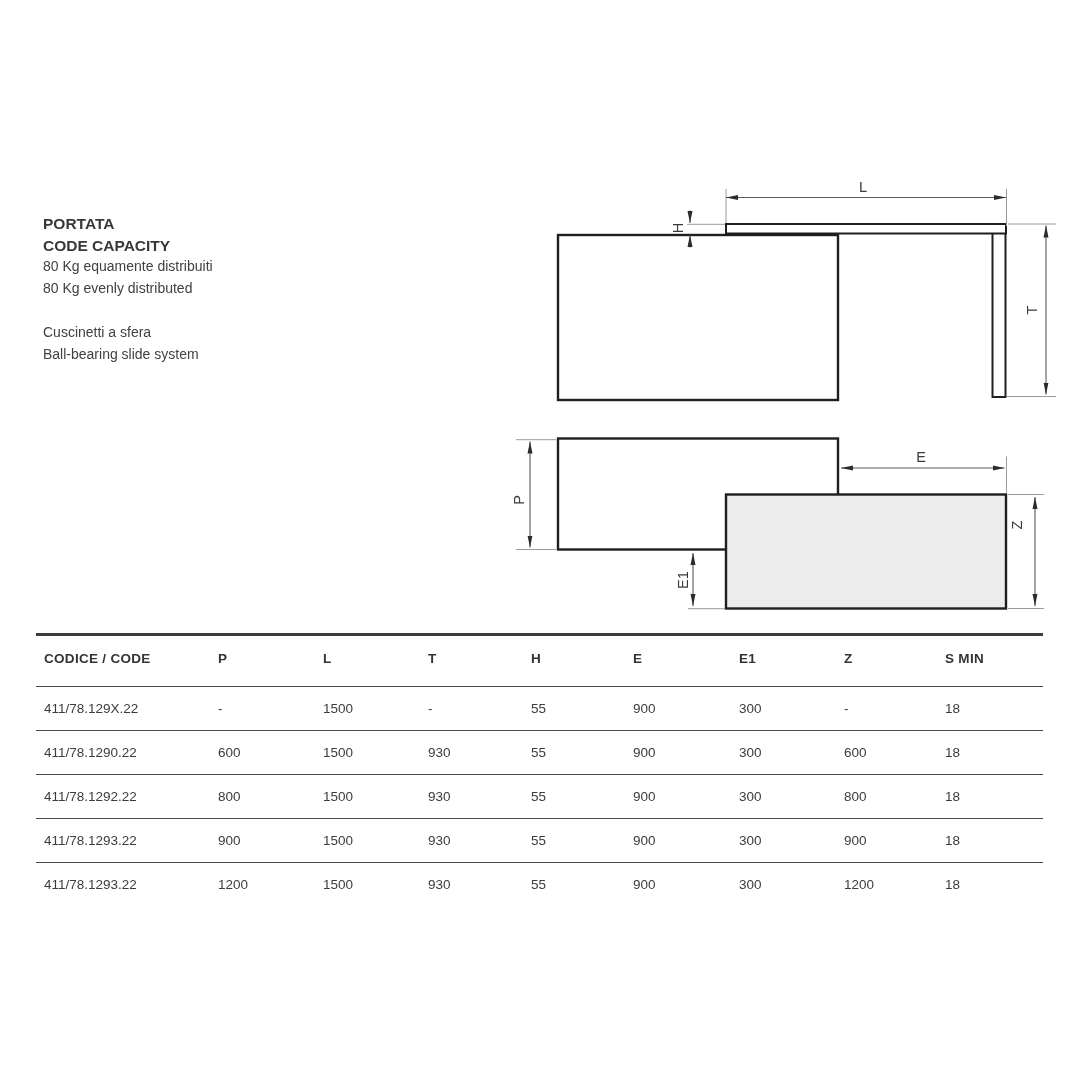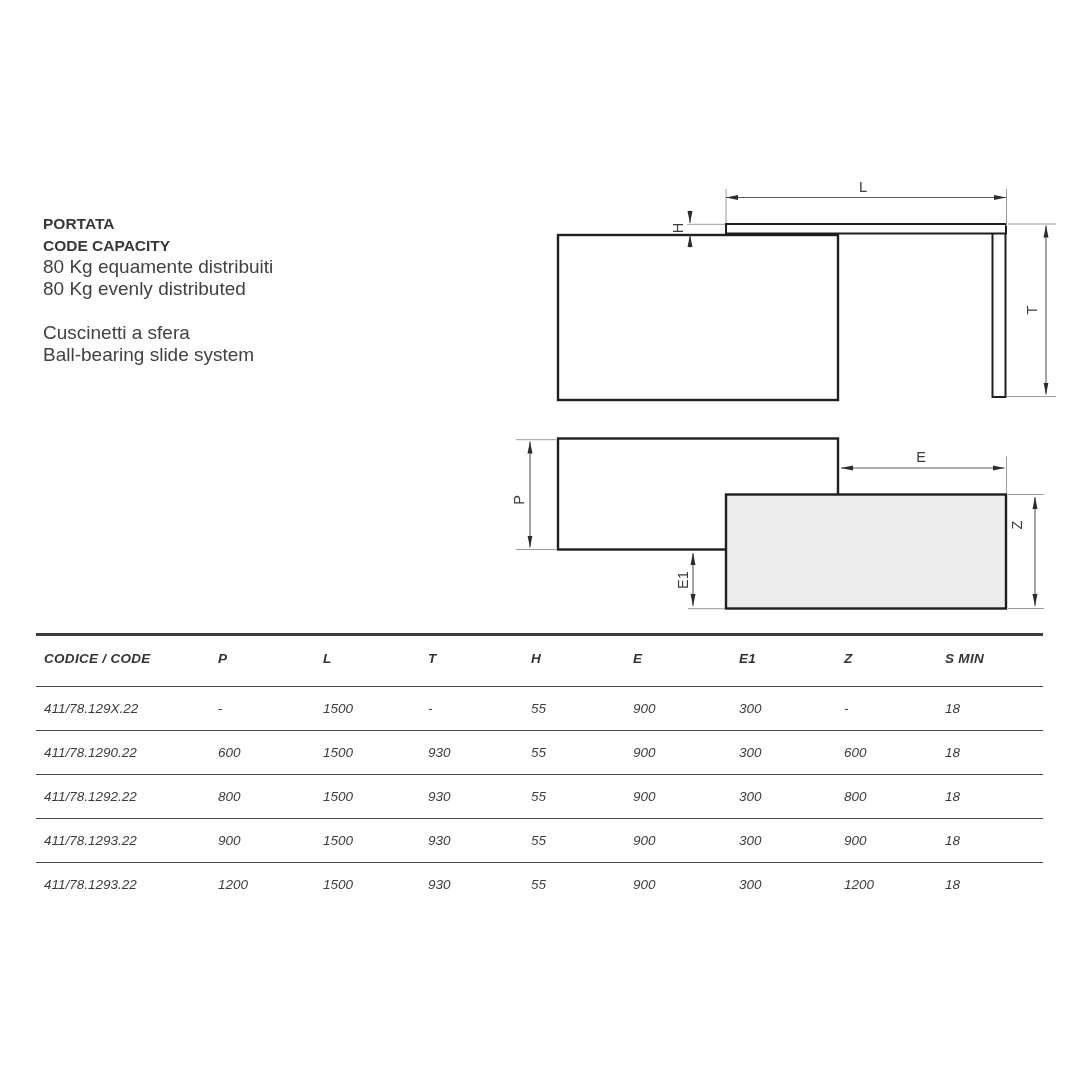--- a/index.html
+++ b/index.html
@@ -13,21 +13,21 @@
   }
 
   
   .info-column { position: absolute; left: 29px; top: 213px; width: 430px; margin-left: 14px; }
   .info-block { margin-bottom: 23px; }
   .info-heading {
     font-size: 15.5px; line-height: 21.6px; font-weight: 700;
     color: #383838; white-space: pre;
   }
   .info-line {
-    font-size: 19px; line-height: 21.6px; font-weight: 400;
+    font-size: 14px; line-height: 21.6px; font-weight: 400;
     color: #414141; white-space: pre;
   }
 
   
   svg.diagram { position: absolute; left: 0; top: 0; pointer-events: none; }
   .shape  { fill: #ffffff; stroke: #1f1f1f; stroke-width: 2.4; }
   .shape.thin { stroke-width: 2; }
   .shape.leaf { fill: #ececec; }
   .dim { stroke: #595959; stroke-width: 1.1; fill: none; }
   .ext { stroke: #9a9a9a; stroke-width: 1;   fill: none; }
@@ -36,21 +36,20 @@
     font-size: 14.5px; fill: #3a3a3a;
   }
 
   
   .spec-table {
     position: absolute; left: 36px; top: 633px;
     width: 1007px;
     border-collapse: collapse; table-layout: fixed;
     border-top: 3px solid #3c3c3c;
     font-size: 13.5px;
-    font-style: italic;
   }
   .spec-table th {
     text-align: left; font-weight: 700; color: #333333;
     height: 45px; padding: 0 0 5px 0; vertical-align: middle;
     border-bottom: 1.4px solid #474747;
     letter-spacing: 0.3px;
   }
   .spec-table td {
     text-align: left; font-weight: 400; color: #3c3c3c;
     height: 43px; padding: 0; vertical-align: middle;

